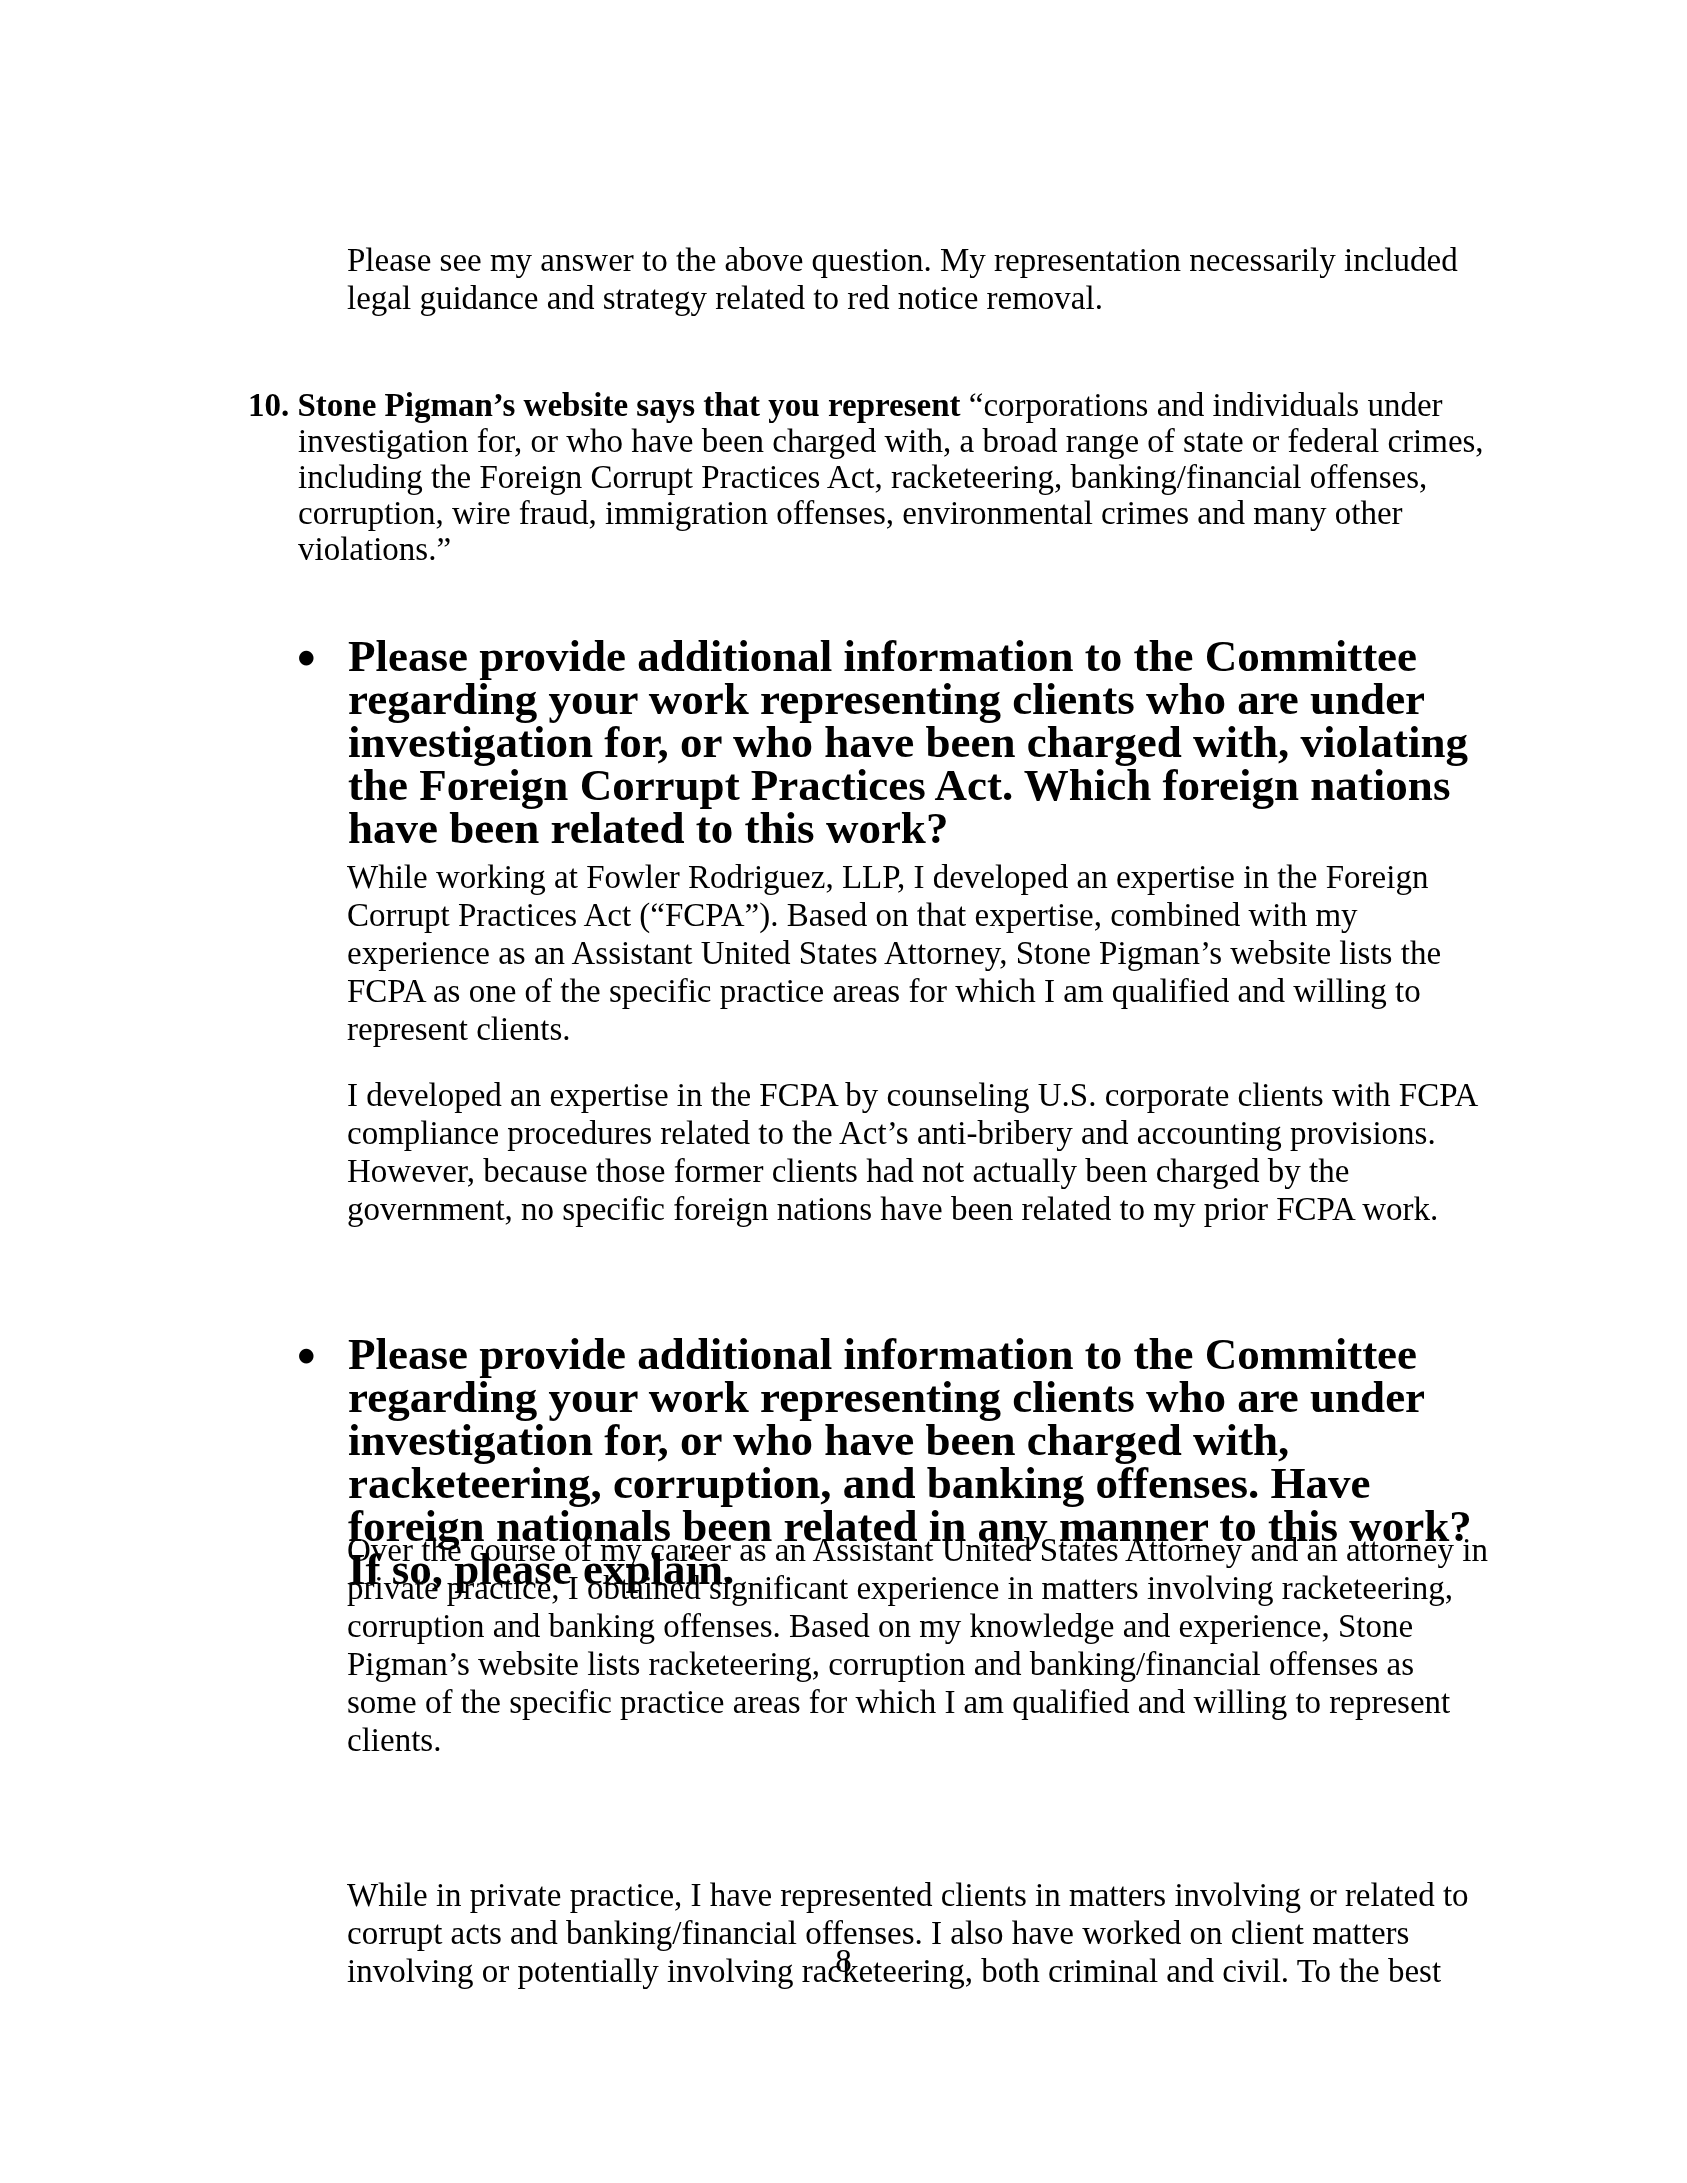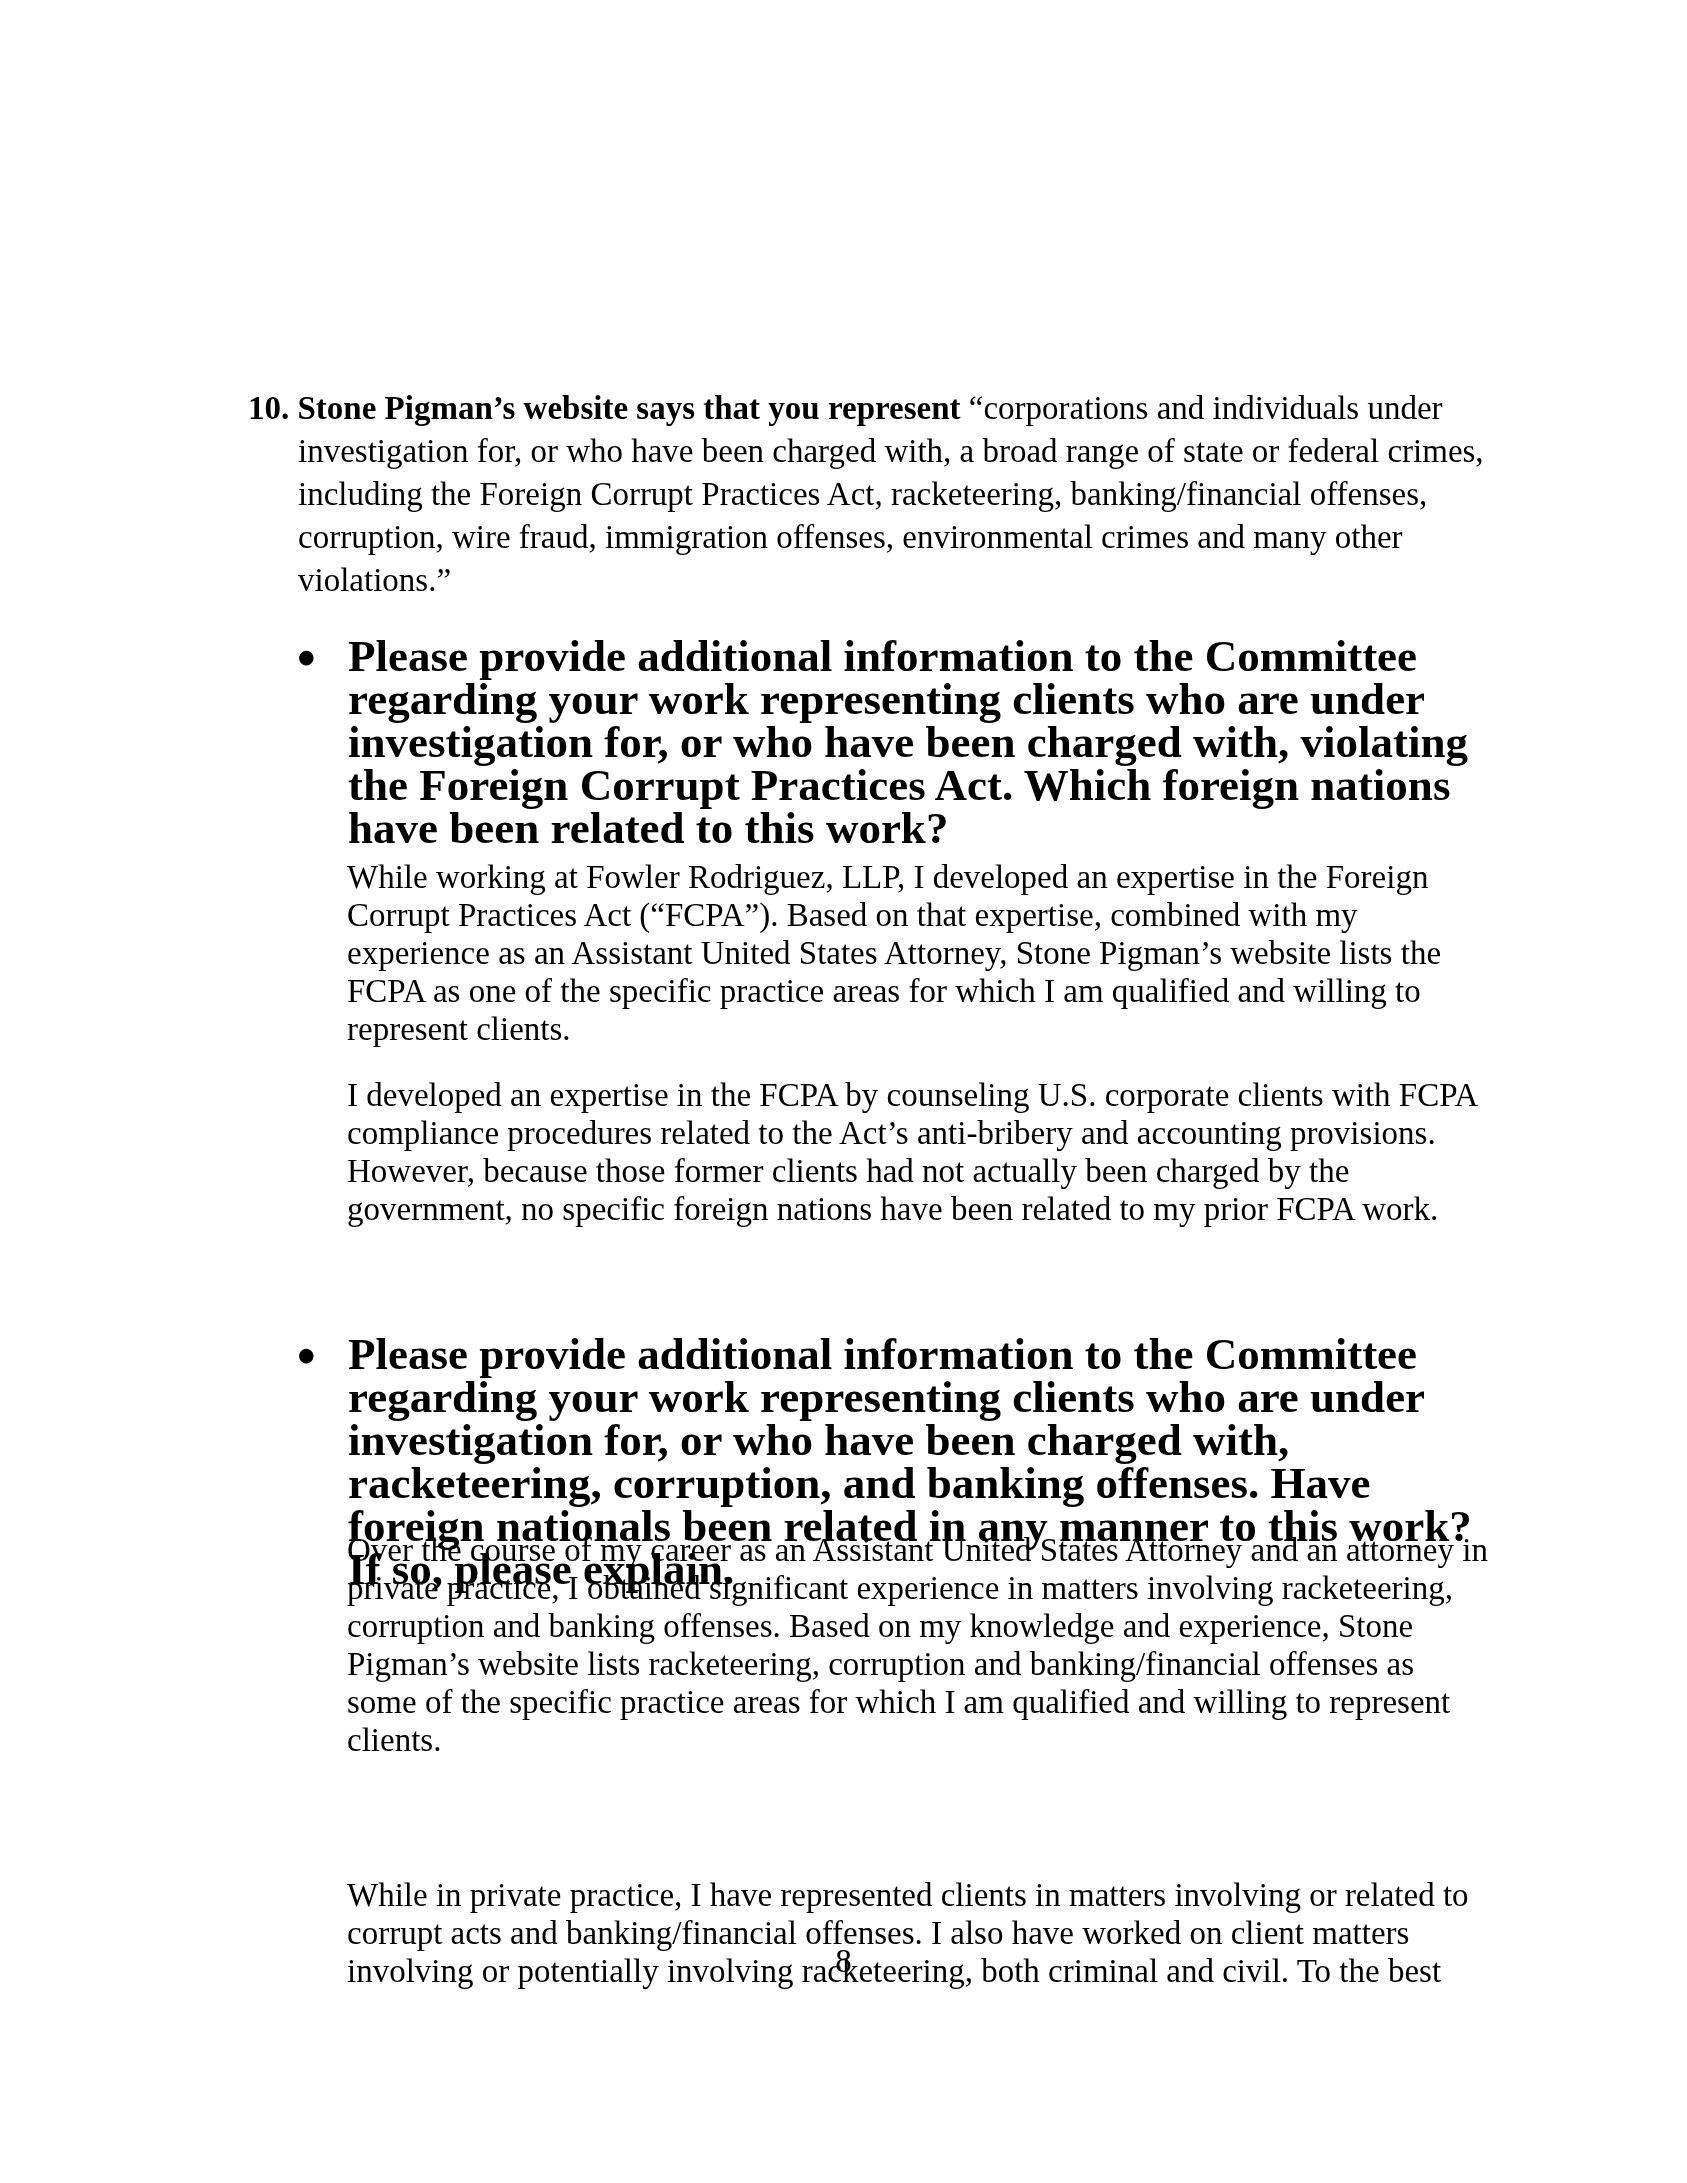--- a/index.html
+++ b/index.html
@@ -26,21 +26,21 @@
     white-space: normal;
   }
   .numbered-question {
     position: absolute;
     left: 248px;
     width: 1240px;
     box-sizing: border-box;
     padding-left: 50px;
     text-indent: -50px;
     font-size: 33px;
-    line-height: 43px;
+    line-height: 36px;
   }
   .numbered-question .bold-seg {
     font-weight: bold;
   }
   .bullet-item {
     position: absolute;
     left: 298px;
     width: 1191px;
     display: flex;
     align-items: flex-start;
@@ -76,20 +76,21 @@
   #answer-1b      { top: 1076px; }
   #bullet-2       { top: 1333px; }
   #answer-2a      { top: 1531px; }
   #answer-2b      { top: 1876px; }
 </style>
 </head>
 <body>
 
 <div class="page">
 
+  <div id="intro-answer" class="answer-para">Please see my answer to the above question. My representation necessarily included legal guidance and strategy related to red notice removal.</div>
 
   <div id="question-10" class="numbered-question"><span class="bold-seg">10.</span> <span class="bold-seg">Stone Pigman’s website says that you represent</span> <span>“corporations and individuals under investigation for, or who have been charged with, a broad range of state or federal crimes, including the Foreign Corrupt Practices Act, racketeering, banking/financial offenses, corruption, wire fraud, immigration offenses, environmental crimes and many other violations.”</span></div>
 
   <div id="bullet-1" class="bullet-item">
     <span class="bullet-marker">●</span>
     <div class="bullet-question">Please provide additional information to the Committee regarding your work representing clients who are under investigation for, or who have been charged with, violating the Foreign Corrupt Practices Act. Which foreign nations have been related to this work?</div>
   </div>
 
   <div id="answer-1a" class="answer-para">While working at Fowler Rodriguez, LLP, I developed an expertise in the Foreign Corrupt Practices Act (“FCPA”). Based on that expertise, combined with my experience as an Assistant United States Attorney, Stone Pigman’s website lists the FCPA as one of the specific practice areas for which I am qualified and willing to represent clients.</div>
 

